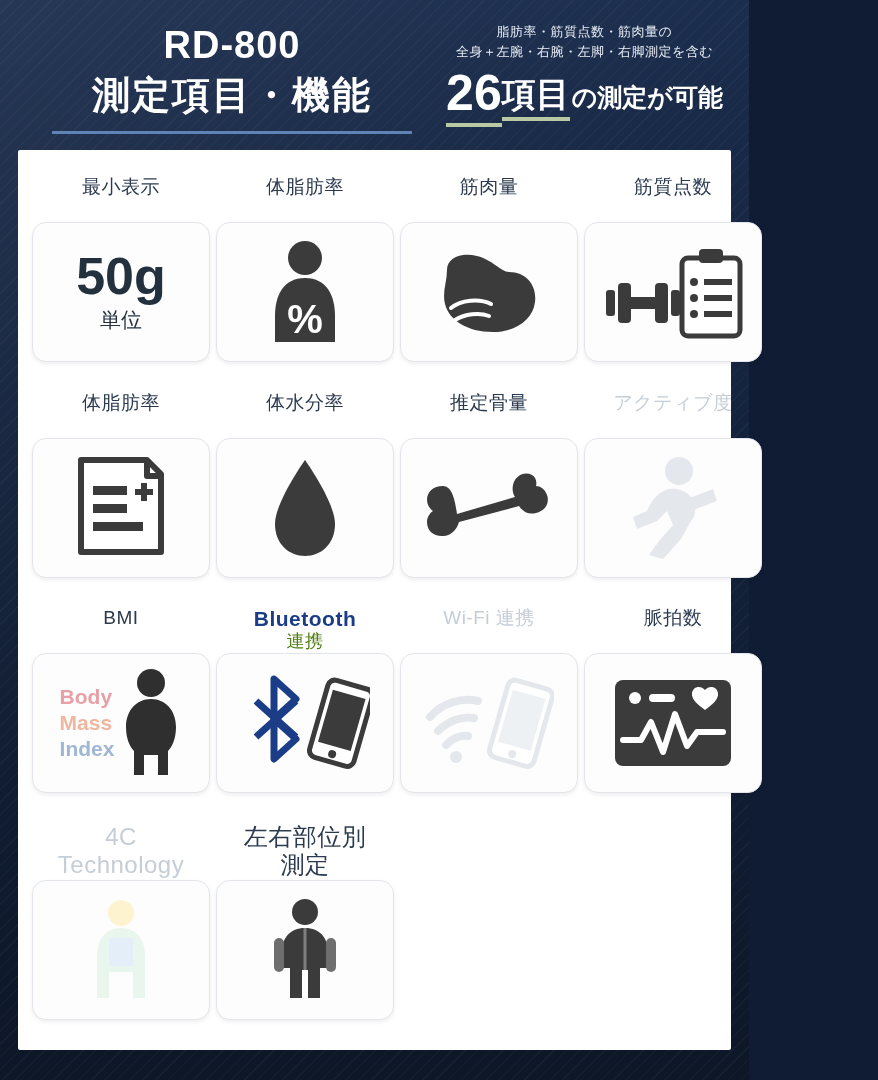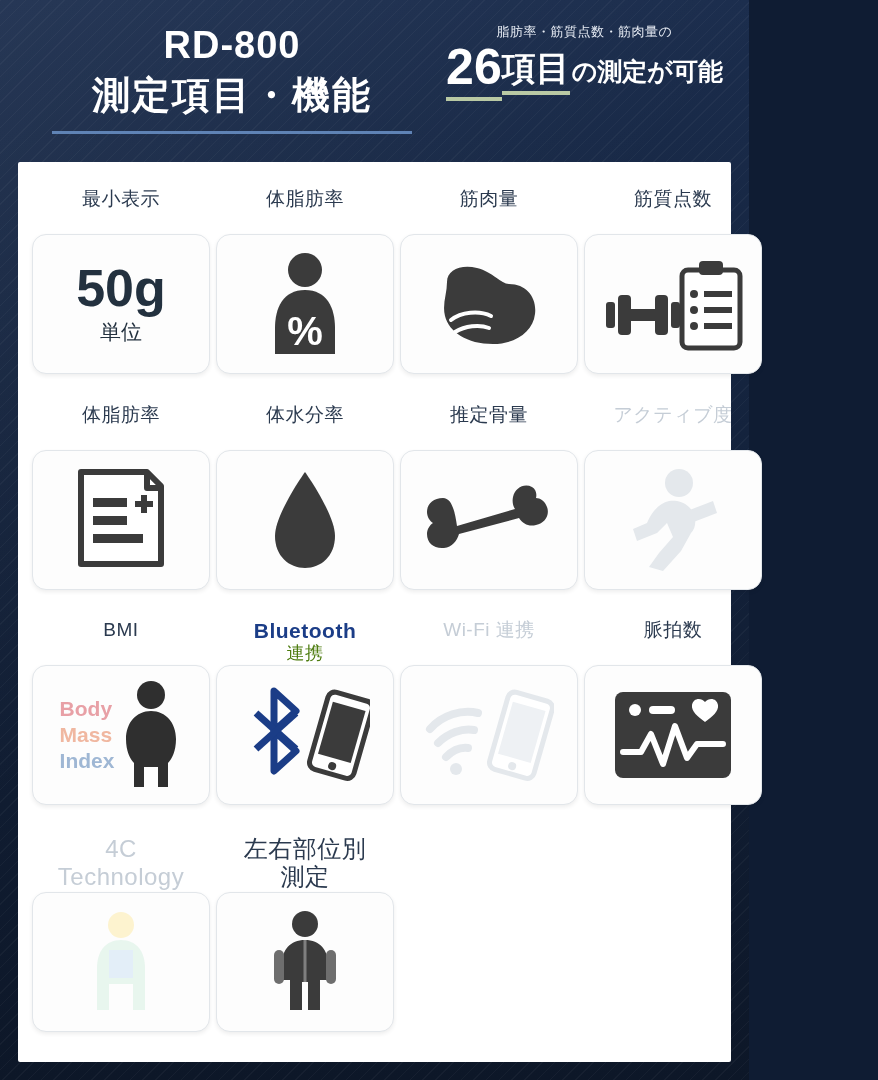--- a/index.html
+++ b/index.html
@@ -64,21 +64,21 @@
     text-align: center;
     padding-top: 12px;
   }
   .sub-line {
     color: #e9eef6;
     font-size: 13px;
     line-height: 1.55;
     letter-spacing: 0.5px;
   }
   .big-line {
-    margin-top: 0;
+    margin-top: 6px;
     color: #ffffff;
     white-space: nowrap;
   }
   .big-num {
     font-size: 50px;
     font-weight: bold;
     line-height: 1;
     vertical-align: -4px;
     border-bottom: 4px solid #b9c9a4;
     padding-bottom: 2px;
@@ -91,21 +91,21 @@
   }
   .big-tail {
     font-size: 25px;
     font-weight: bold;
     margin-left: 2px;
   }
 
   
   .panel {
     position: relative;
-    margin: 12px 18px;
+    margin: 0 18px;
     background: #ffffff;
     border-radius: 2px;
     height: 900px;
     box-sizing: border-box;
     padding: 22px 14px;
   }
   .grid {
     display: grid;
     grid-template-columns: repeat(4, 1fr);
     grid-template-rows: repeat(4, 1fr);
@@ -196,20 +196,21 @@
 <div class="page">
 
   <div class="header">
     <div class="header-left">
       <div class="title-model">RD-800</div>
       <div class="title-main">測定項目・機能</div>
       <div class="title-rule"></div>
     </div>
     <div class="header-right">
       <div class="sub-line">脂肪率・筋質点数・筋肉量の</div>
+      <div class="sub-line">全身＋左腕・右腕・左脚・右脚測定を含む</div>
       <div class="big-line">
         <span class="big-num">26</span><span class="big-unit">項目</span><span class="big-tail">の測定が可能</span>
       </div>
     </div>
   </div>
 
   <div class="panel">
     <div class="grid">
 
       <div class="cell">

